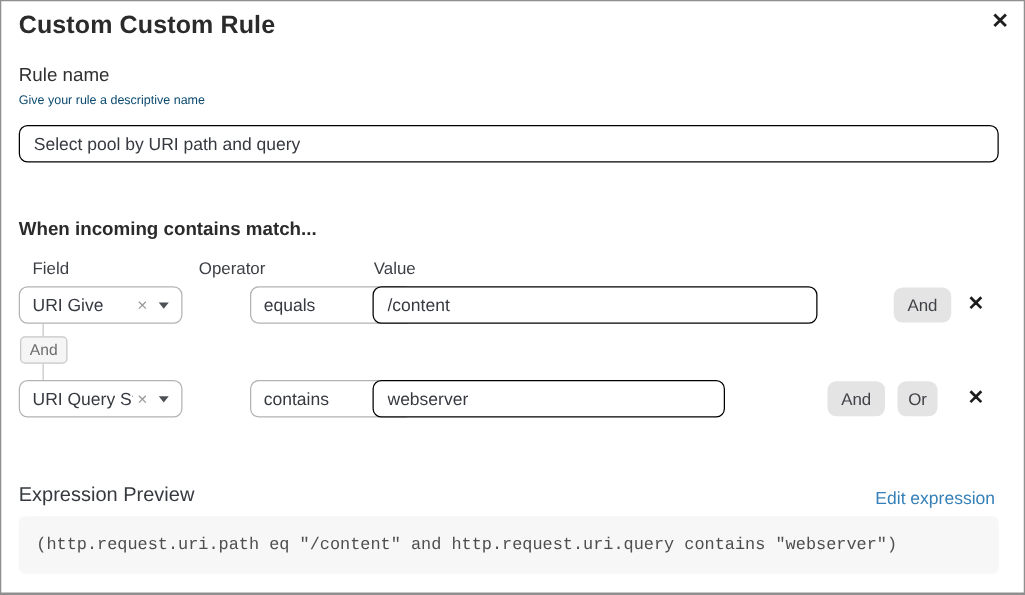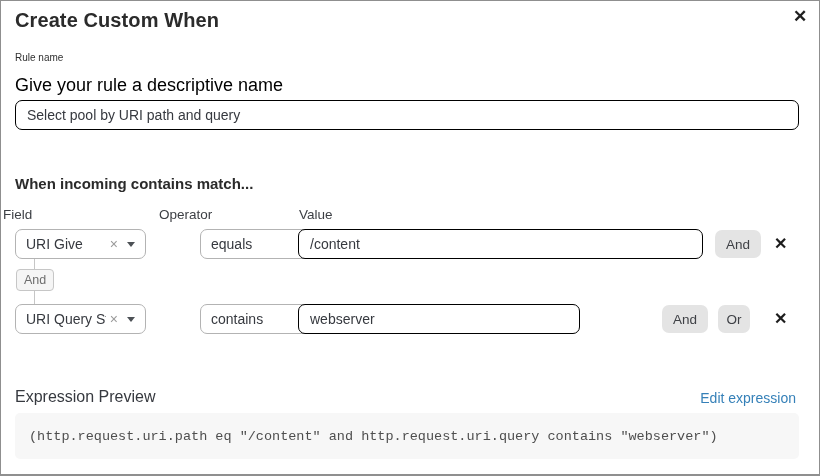--- a/index.html
+++ b/index.html
@@ -21,44 +21,44 @@
     letter-spacing:.1px;
   }
   .close-btn {
     position:absolute; left:792px; top:5px;
     font-size:17px; font-weight:700; color:#1f1f1f;
     cursor:pointer; line-height:22px;
   }
 
   .rule-label {
     position:absolute; left:14px; top:51px;
-    font-size:10px; color:#303030; font-weight:500;
+    font-size:15px; color:#303030; font-weight:500;
   }
   .rule-helper {
     position:absolute; left:14px; top:74px;
-    font-size:18px; color:#000000;
+    font-size:10px; color:#0c4a6e;
   }
   .text-input {
     position:absolute; height:30px;
     border:1px solid #000000; border-radius:7px;
     background:#fff; padding:0 11px;
     font-family:"Liberation Sans", sans-serif;
     font-size:14px; color:#36393f; outline:none;
   }
   #rule-name-input { left:14px; top:99px; width:784px; }
 
   .match-heading {
     position:absolute; left:14px; top:174px;
     font-size:15px; font-weight:700; color:#2b2b2b;
   }
   .col-label {
     position:absolute; top:206px;
     font-size:13.5px; color:#3c3f44;
   }
-  #col-field { left:2px;text-align:center; }
+  #col-field { left:25px;text-align:center; }
   #col-operator { left:158px; }
   #col-value { left:298px; }
 
   .dd {
     position:absolute; height:30px; width:131px;
     border:1px solid #b3b3b3; border-radius:7px;
     background:#fff; cursor:pointer;
     display:flex; align-items:center; padding:0 10px;
     font-size:14px; color:#36393f;
   }
@@ -68,21 +68,21 @@
     width:0; height:0; flex:none;
     border-left:4.5px solid transparent;
     border-right:4.5px solid transparent;
     border-top:5.5px solid #4d5156;
   }
 
   .row1 { top:228px; }
   .row2 { top:303px; }
   .dd-field { left:14px; }
   .dd-op { left:157px;margin-left:42px; }
-  #value-input-0 { left:297px; top:228px; width:405px; }
+  #value-input-0 { left:297px; top:228px; width:356px; }
   #value-input-1 { left:297px; top:303px; width:282px; }
 
   .conj-btn {
     position:absolute; height:28px;
     background:#e4e4e4; border:none; border-radius:7px;
     font-family:"Liberation Sans", sans-serif;
     font-size:13.5px; color:#3f4146;
     text-align:center; cursor:pointer; padding:0;
   }
   #and-btn-0 { left:714px; top:229px; width:46px; }
@@ -129,21 +129,21 @@
     font-family:"Liberation Mono", monospace;
     font-size:13.5px; color:#4e4e4e;
     white-space:nowrap;
   }
 </style>
 </head>
 <body>
 
 <div class="dialog">
 
-  <h1 class="title">Create Custom When</h1>
+  <h1 class="title">Custom Custom Rule</h1>
   <span class="close-btn">✕</span>
 
   <div class="rule-label">Rule name</div>
   <div class="rule-helper">Give your rule a descriptive name</div>
   <input type="text" class="text-input" id="rule-name-input" value="Select pool by URI path and query" style="">
 
   <div class="match-heading">When incoming contains match...</div>
 
   <div class="col-label" id="col-field">Field</div>
   <div class="col-label" id="col-operator">Operator</div>

